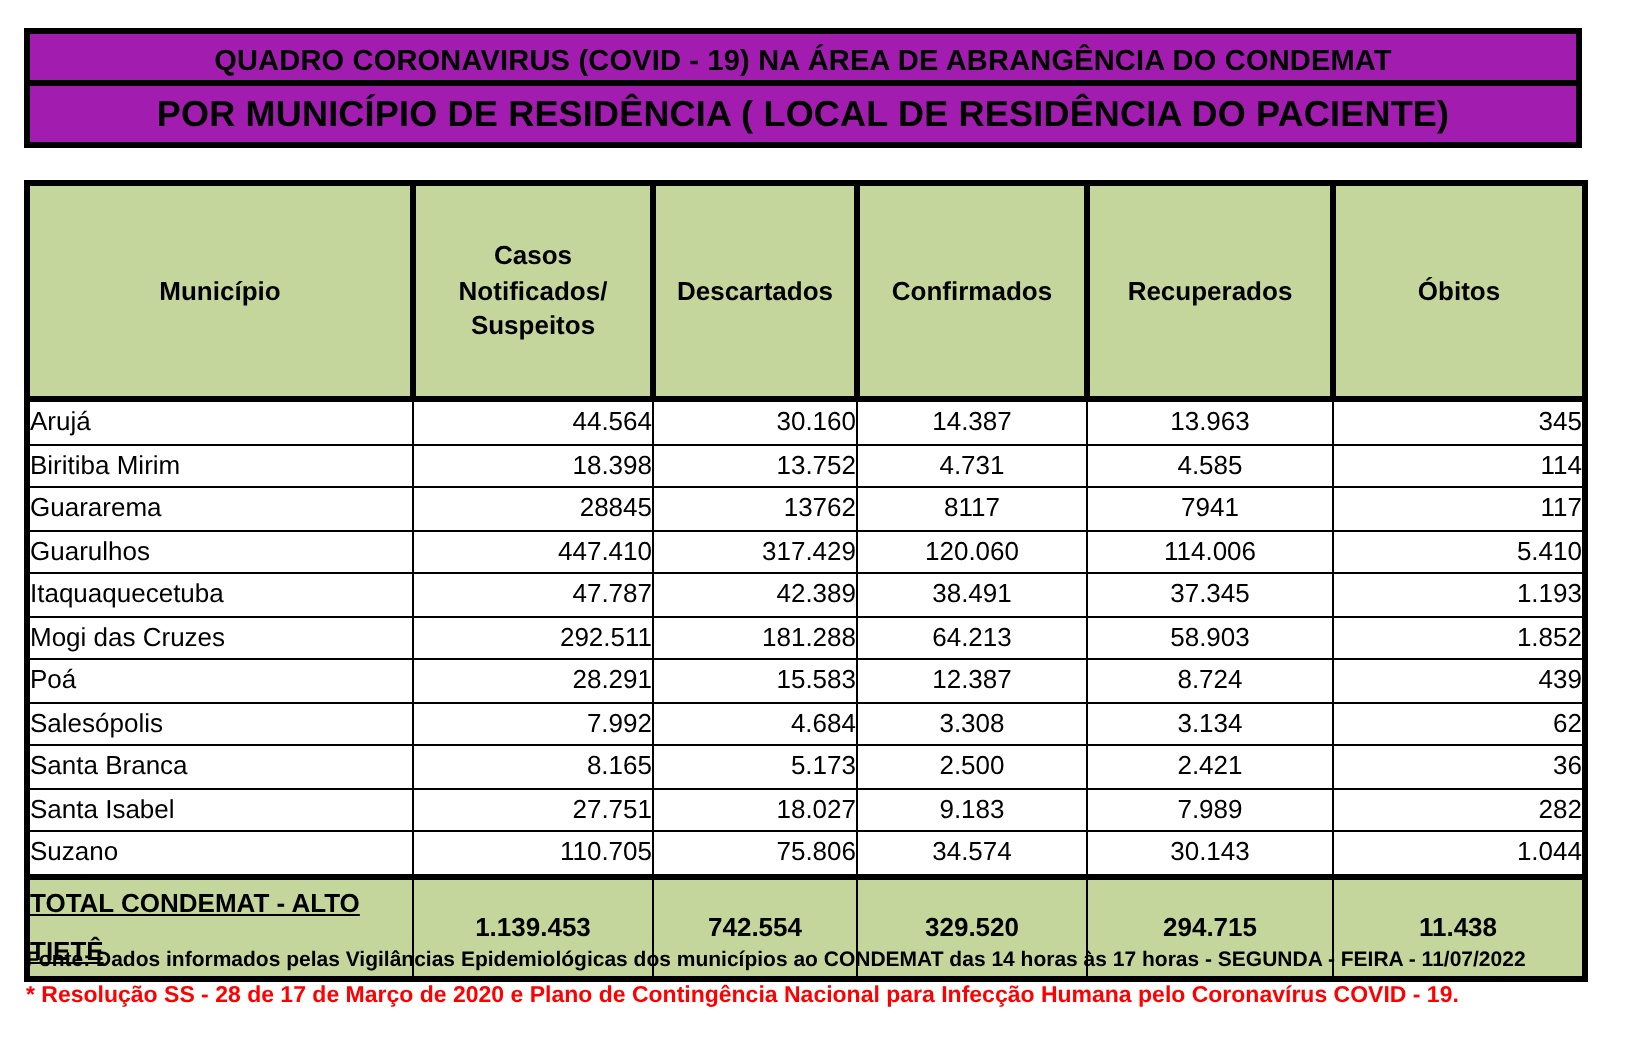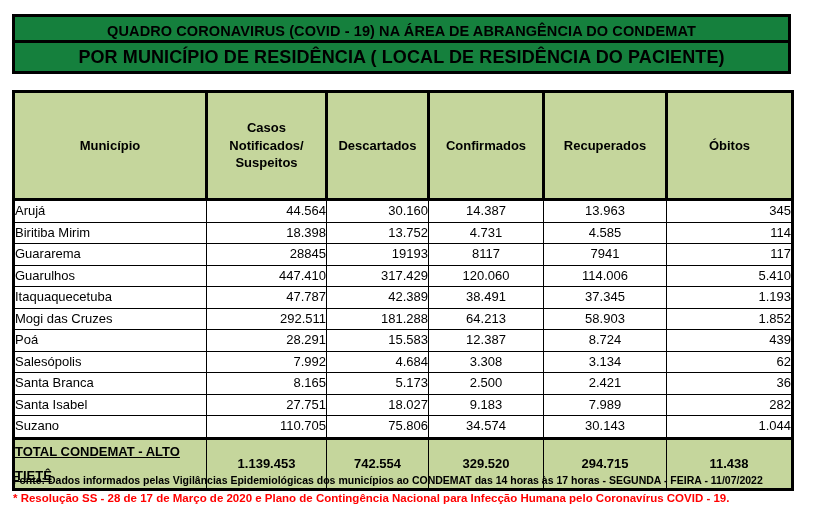--- a/index.html
+++ b/index.html
@@ -20,21 +20,21 @@
     width: 823px;
     height: 521px;
     background: #ffffff;
   }
 
   
   .title-band {
     position: absolute;
     left: 12px;
     width: 779px;          
-    background: #15803d;
+    background: #a21caf;
     border: 3px solid #000000;
     box-sizing: border-box;
     display: flex;
     align-items: center;
     justify-content: center;
     text-align: center;
     font-weight: bold;
     letter-spacing: 0.1px;
   }
   #title-main {
@@ -202,21 +202,21 @@
           <td class="c-muni">Biritiba Mirim</td>
           <td class="c-num">18.398</td>
           <td class="c-num">13.752</td>
           <td class="c-conf">4.731</td>
           <td class="c-recu">4.585</td>
           <td class="c-obit">114</td>
         </tr>
         <tr class="data-row">
           <td class="c-muni">Guararema</td>
           <td class="c-num">28845</td>
-          <td class="c-num">19193</td>
+          <td class="c-num">13762</td>
           <td class="c-conf">8117</td>
           <td class="c-recu">7941</td>
           <td class="c-obit">117</td>
         </tr>
         <tr class="data-row">
           <td class="c-muni">Guarulhos</td>
           <td class="c-num">447.410</td>
           <td class="c-num">317.429</td>
           <td class="c-conf">120.060</td>
           <td class="c-recu">114.006</td>

